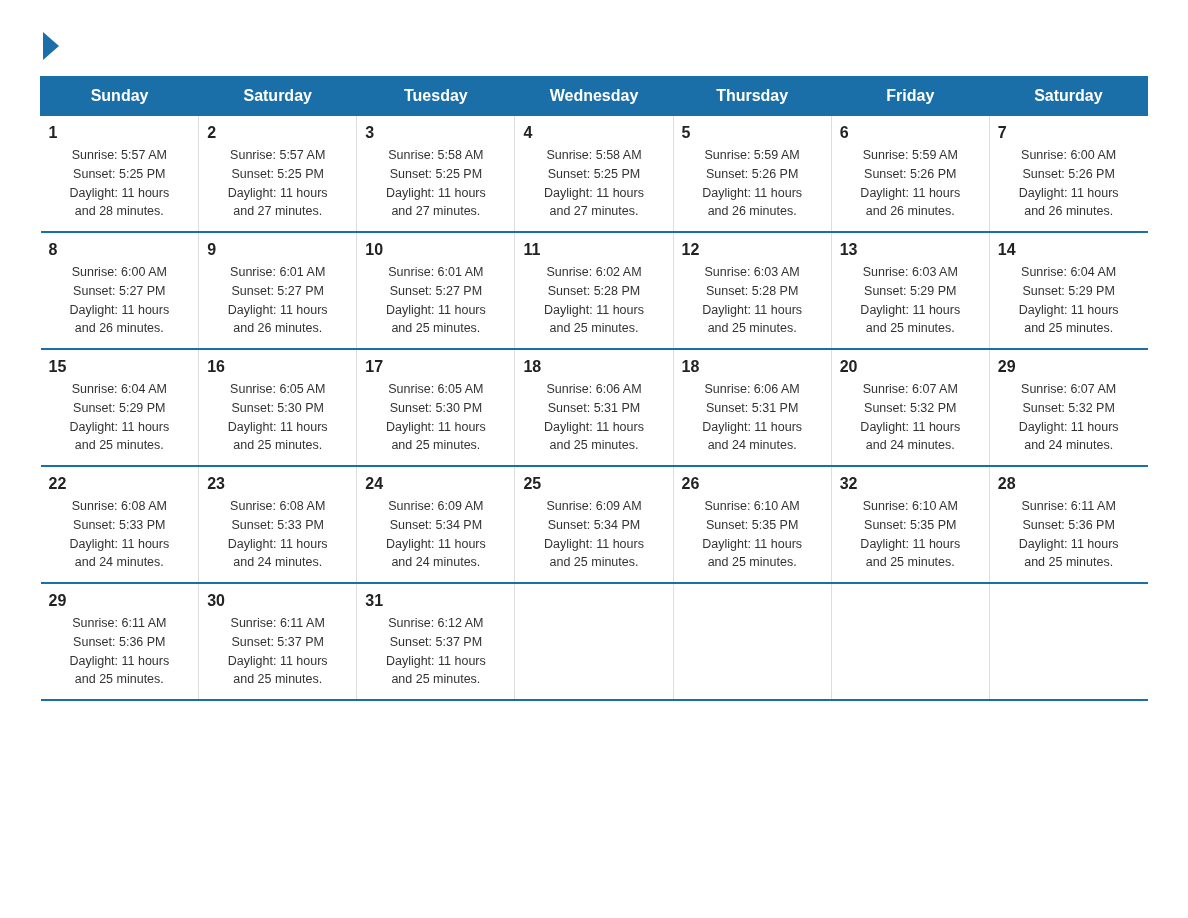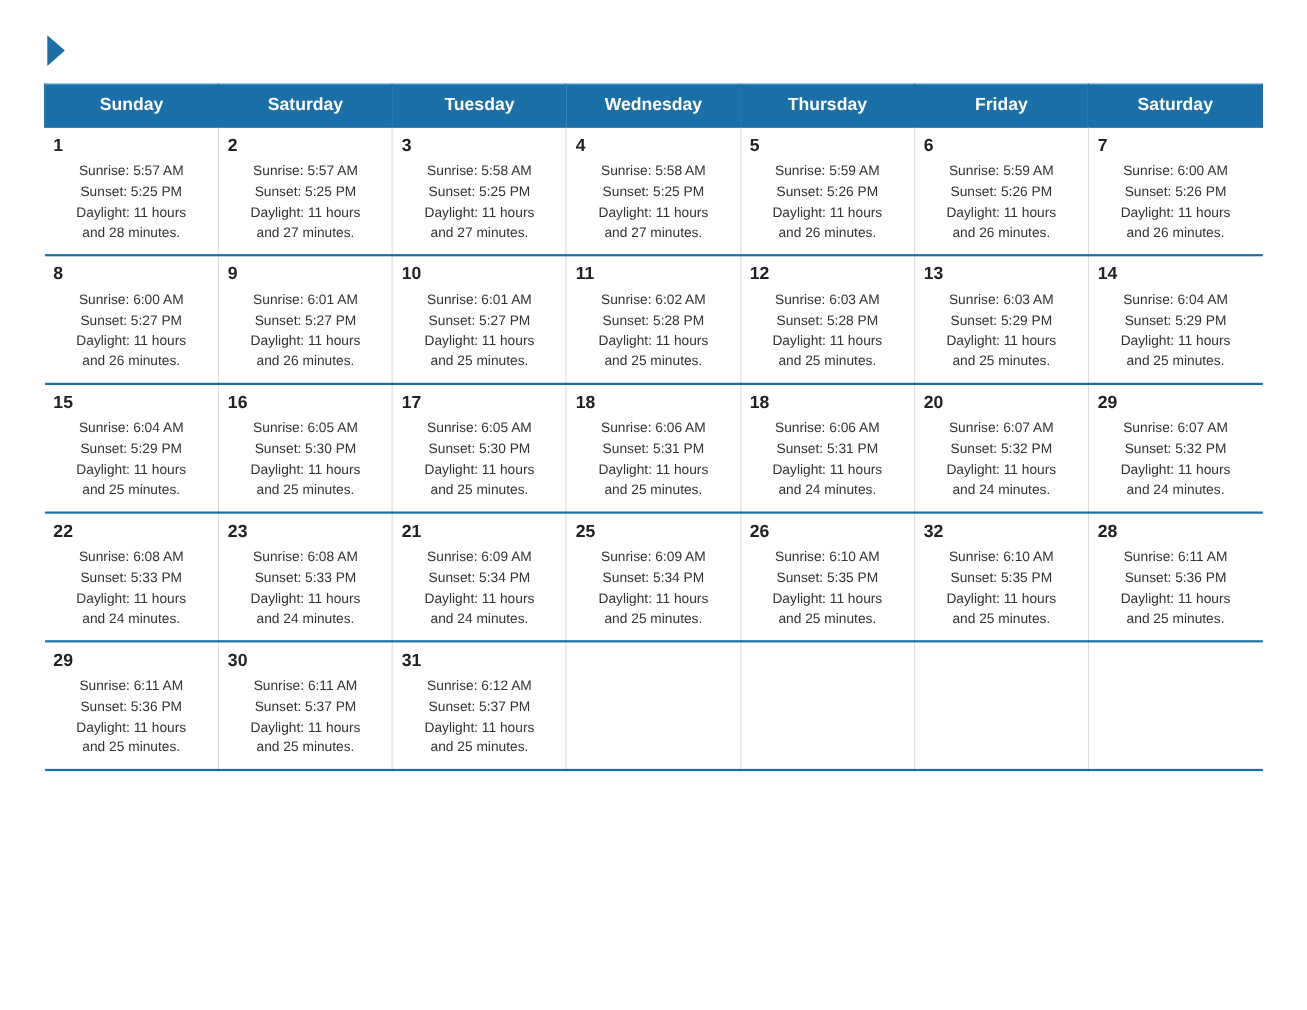--- a/index.html
+++ b/index.html
@@ -231,21 +231,21 @@
       <tr>
         <td>
           <span class="day-num">22</span>
           <div class="day-info">Sunrise: 6:08 AM<br>Sunset: 5:33 PM<br>Daylight: 11 hours<br>and 24 minutes.</div>
         </td>
         <td>
           <span class="day-num">23</span>
           <div class="day-info">Sunrise: 6:08 AM<br>Sunset: 5:33 PM<br>Daylight: 11 hours<br>and 24 minutes.</div>
         </td>
         <td>
-          <span class="day-num">21</span>
+          <span class="day-num">24</span>
           <div class="day-info">Sunrise: 6:09 AM<br>Sunset: 5:34 PM<br>Daylight: 11 hours<br>and 24 minutes.</div>
         </td>
         <td>
           <span class="day-num">25</span>
           <div class="day-info">Sunrise: 6:09 AM<br>Sunset: 5:34 PM<br>Daylight: 11 hours<br>and 25 minutes.</div>
         </td>
         <td>
           <span class="day-num">26</span>
           <div class="day-info">Sunrise: 6:10 AM<br>Sunset: 5:35 PM<br>Daylight: 11 hours<br>and 25 minutes.</div>
         </td>

